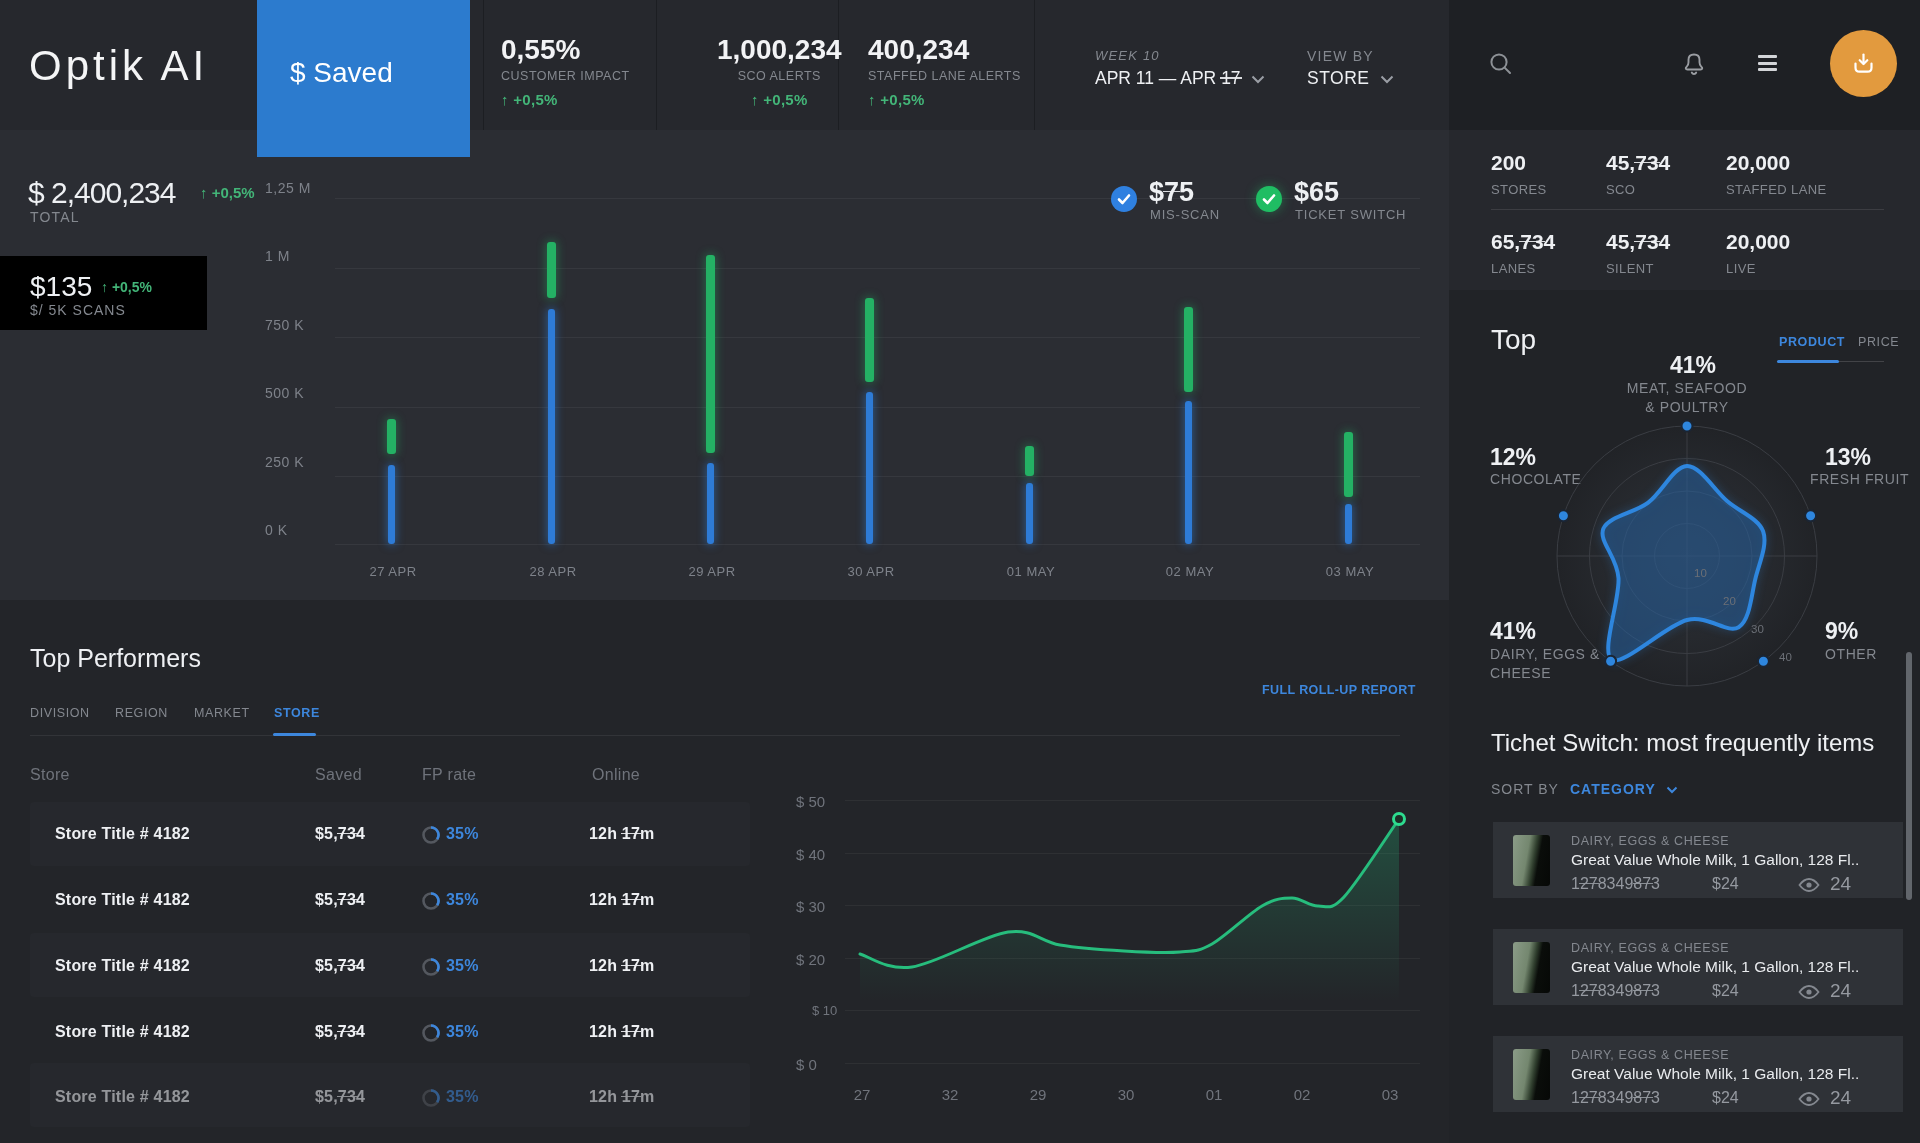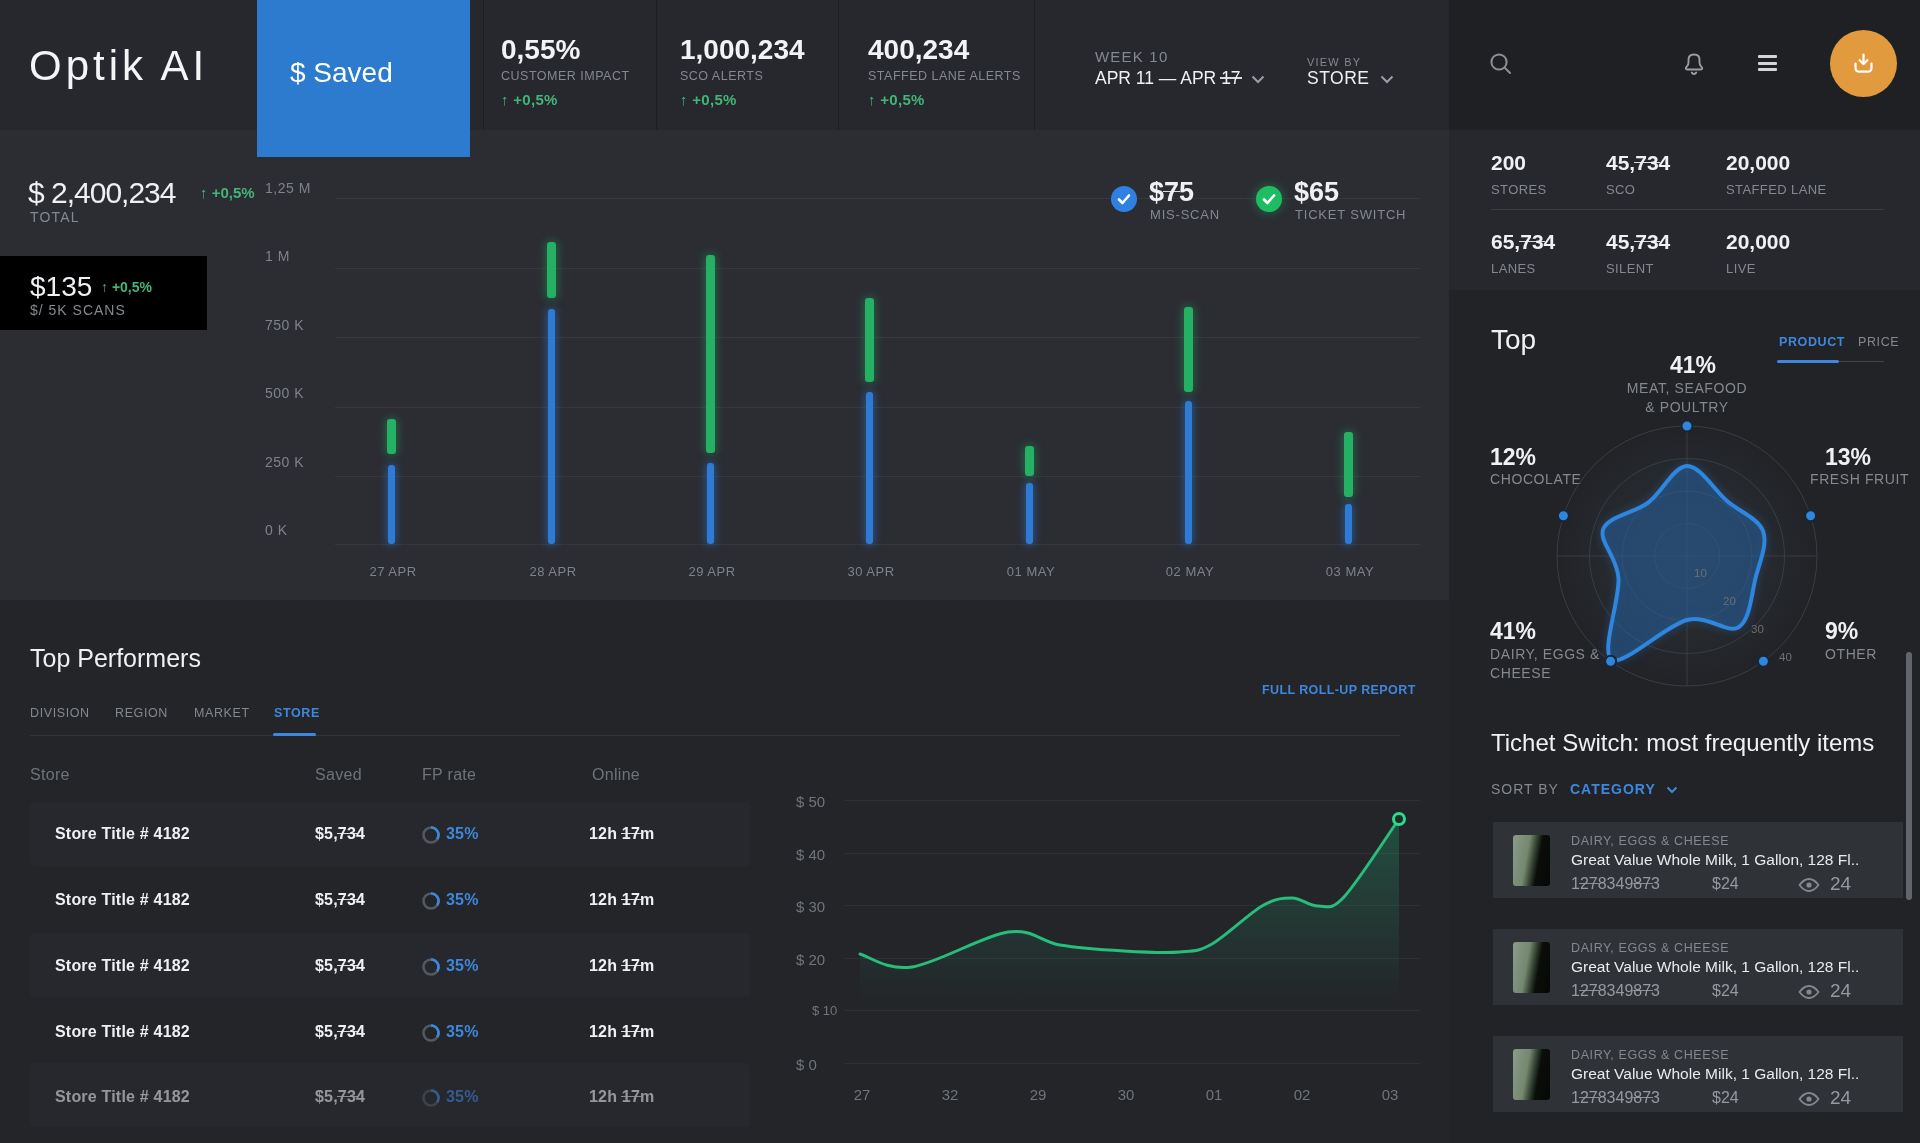--- a/index.html
+++ b/index.html
@@ -80,38 +80,38 @@
 <div class="abs hdiv" style="left:1034px;"></div>
 <div class="abs" id="tab-saved">
     <span>$ Saved</span>
   </div>
 
 <div class="abs stat" style="left:501px; top:34px;">
   <div class="num">0,55%</div>
   <div class="lbl">CUSTOMER IMPACT</div>
   <div class="chg">↑ +0,5%</div>
 </div>
-<div class="abs stat" style="left:680px; top:34px;">
+<div class="abs stat" style="left:717px; top:34px;text-align:center;">
   <div class="num">1,000,234</div>
   <div class="lbl">SCO ALERTS</div>
   <div class="chg">↑ +0,5%</div>
 </div>
 <div class="abs stat" style="left:868px; top:34px;">
   <div class="num">400,234</div>
   <div class="lbl">STAFFED LANE ALERTS</div>
   <div class="chg">↑ +0,5%</div>
 </div>
 
-<div class="abs gray" style="left:1095px; top:48px; font-size:15px; letter-spacing:1.2px;">WEEK 10</div>
+<div class="abs gray" style="left:1095px; top:48px; font-size:13px; letter-spacing:1.2px;font-style:italic;">WEEK 10</div>
 <div class="abs" style="left:1095px; top:68px; font-size:17.5px; letter-spacing:0;">APR 11 — APR <span class="s7">17</span>
   <svg width="14" height="9" style="margin-left:6px;" viewBox="0 0 14 9">
       <polyline points="1.5,1.5 7,7 12.5,1.5" fill="none" stroke="#9a9ea5" stroke-width="2"></polyline>
     </svg>
 </div>
-<div class="abs gray" style="left:1307px; top:48px; font-size:11px; letter-spacing:1.2px;margin-top:8px;">VIEW BY</div>
+<div class="abs gray" style="left:1307px; top:48px; font-size:14px; letter-spacing:1.2px;">VIEW BY</div>
 <div class="abs" style="left:1307px; top:68px; font-size:17.5px; letter-spacing:.5px;">STORE
   <svg width="14" height="9" style="margin-left:5px;" viewBox="0 0 14 9">
       <polyline points="1.5,1.5 7,7 12.5,1.5" fill="none" stroke="#9a9ea5" stroke-width="2"></polyline>
     </svg>
 </div>
 
 <svg class="abs" style="left:1489px; top:52px;" width="24" height="24" viewBox="0 0 24 24">
   <circle cx="10" cy="10" r="7.6" fill="none" stroke="#8d9196" stroke-width="2"></circle>
   <line x1="15.6" y1="15.6" x2="21" y2="21" stroke="#8d9196" stroke-width="2" stroke-linecap="round"></line>
 </svg>

